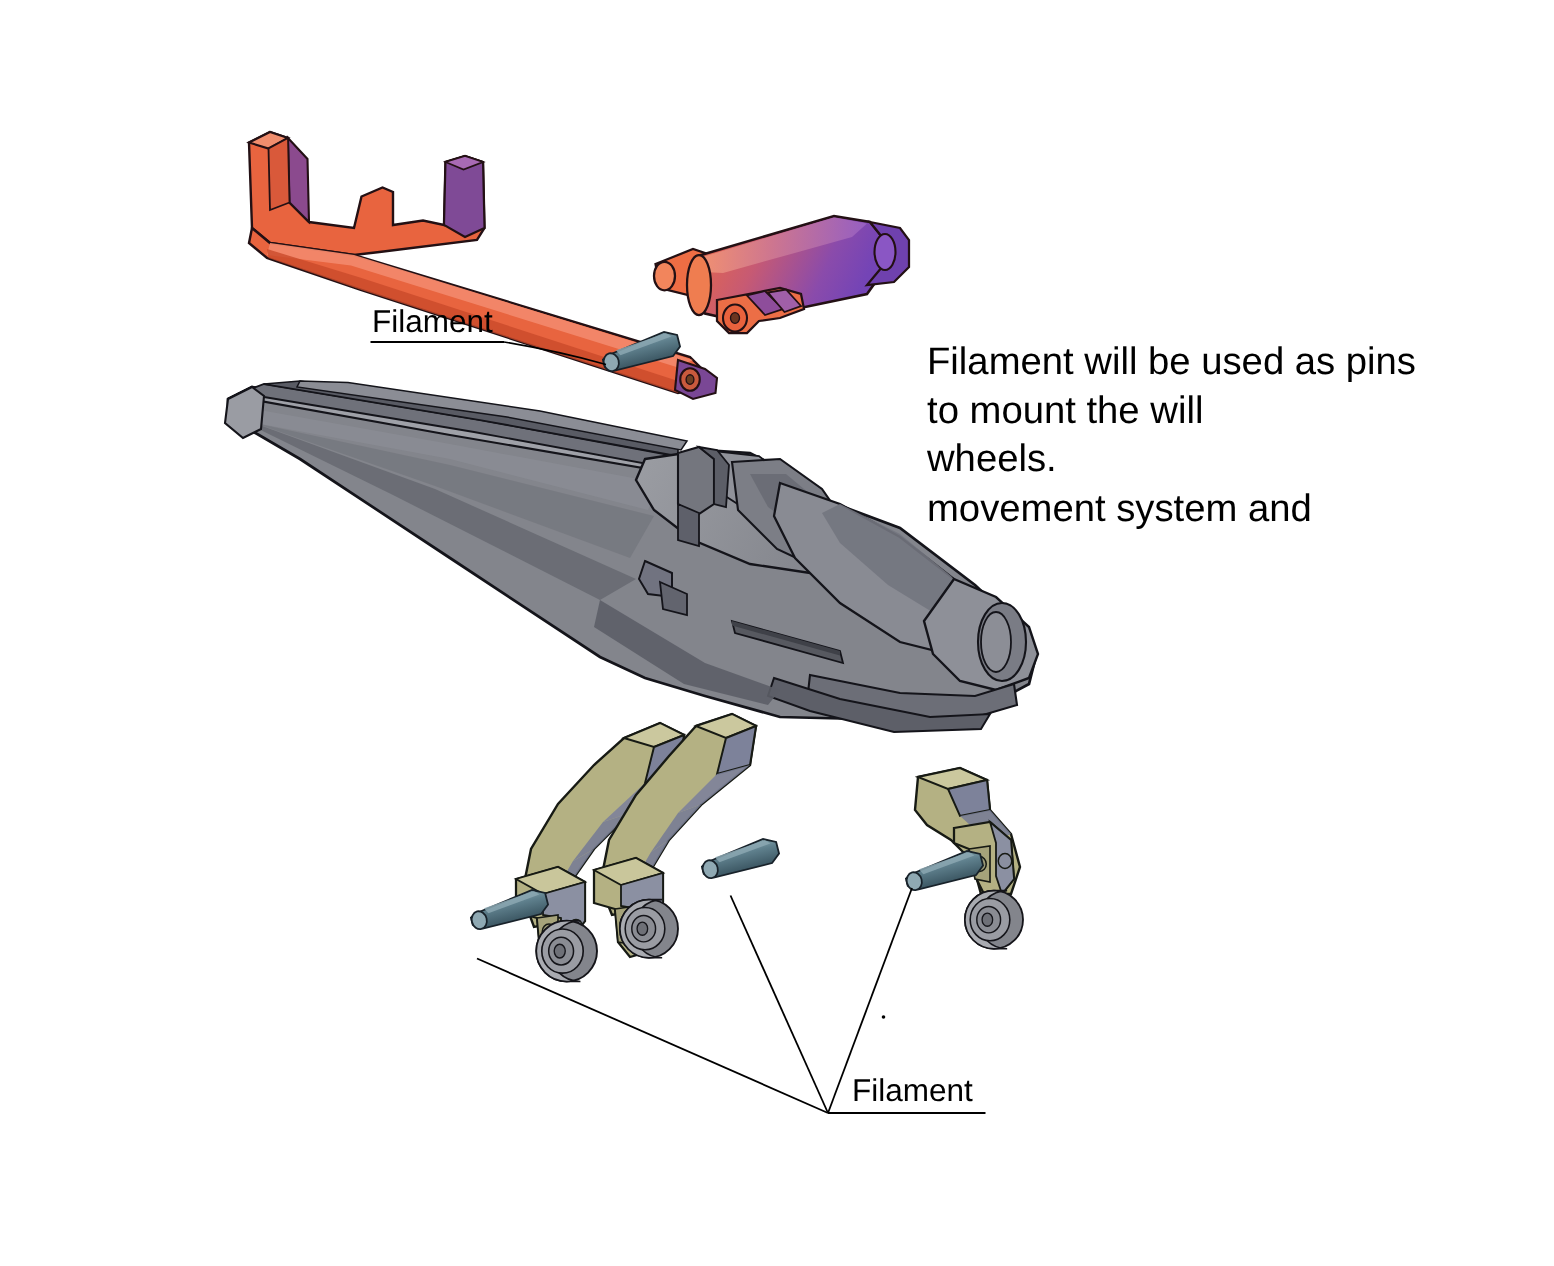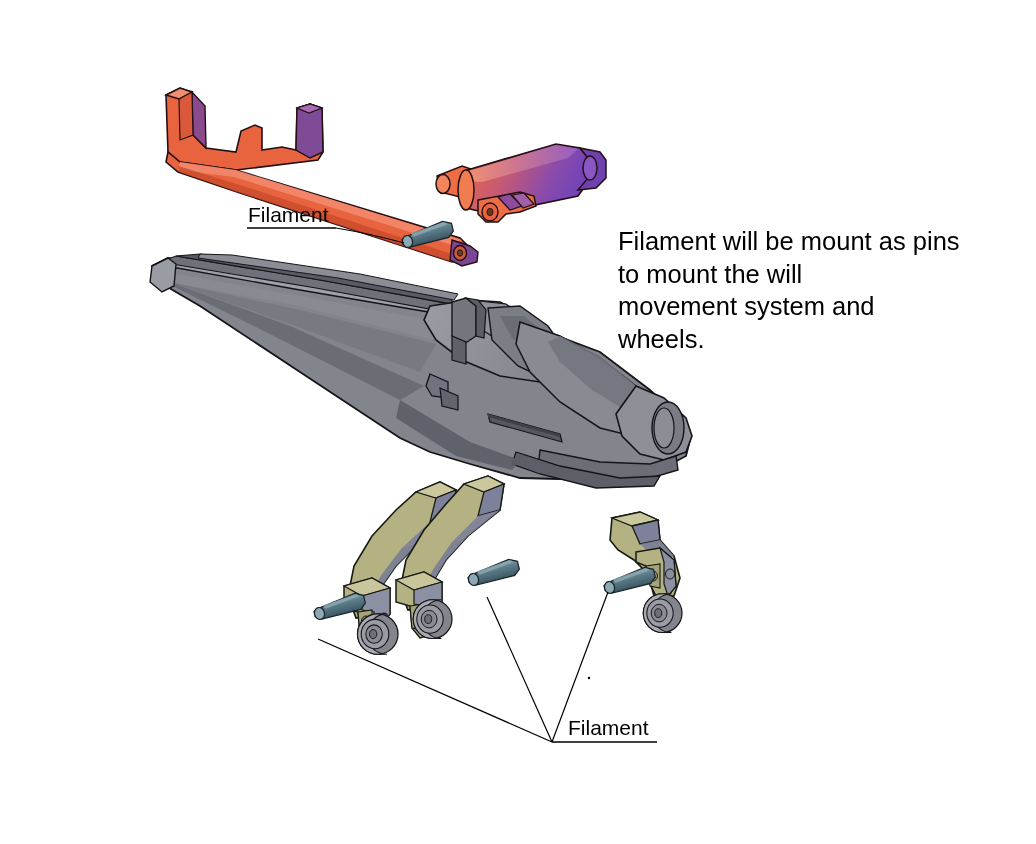--- a/index.html
+++ b/index.html
@@ -289,19 +289,19 @@
       <line x1="552" y1="742" x2="657" y2="742" stroke="#000000" stroke-width="1.3"></line>
     </g>
     <circle cx="589" cy="678" r="1.2" fill="#000000"></circle>
   </svg>
 
   <div class="label-text callout-label" style="left:248px; top:204px;">Filament</div>
 
   <div class="label-text callout-label" style="left:568px; top:717px;">Filament</div>
 
   <div id="note-block">
-    <p>Filament will be mount as pins</p>
+    <p>Filament will be used as pins</p>
     <p>to mount the will</p>
+    <p>wheels.</p>
     <p>movement system and</p>
-    <p>wheels.</p>
   </div>
 
 </div>
 
 </body></html>

